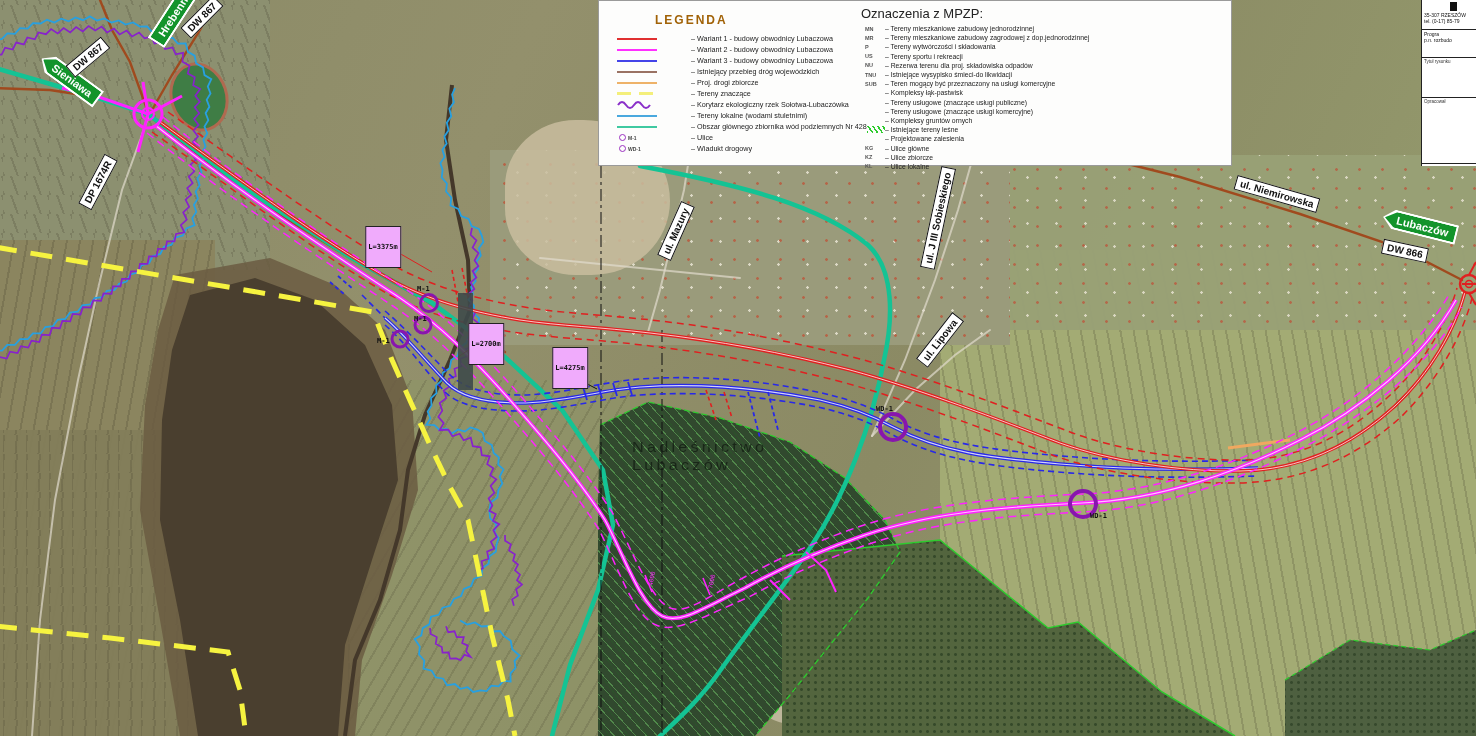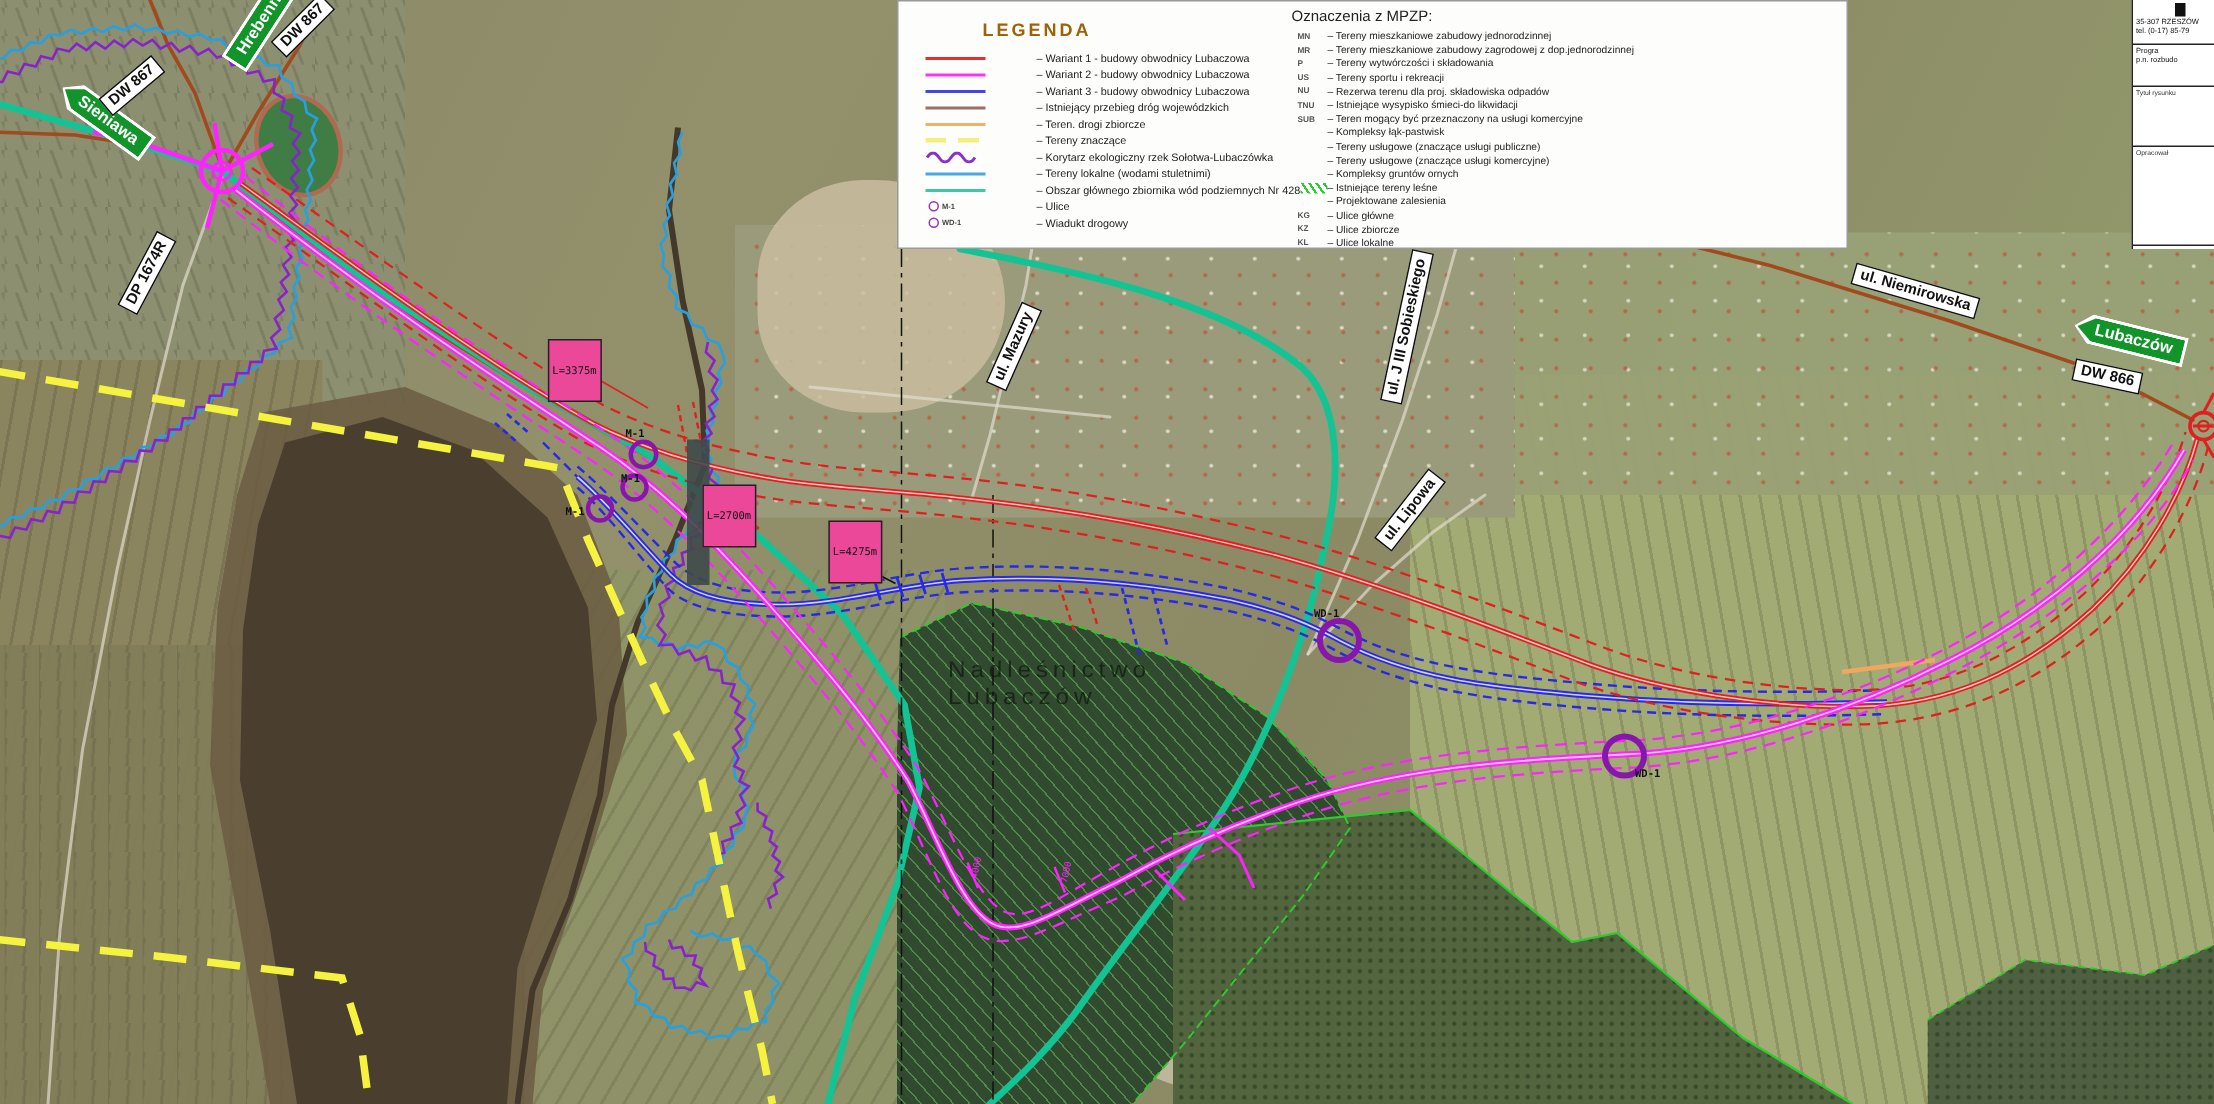--- a/index.html
+++ b/index.html
@@ -44,40 +44,40 @@
   
   #lines{left:0;top:0;z-index:5;}
   
   .sign{position:absolute;z-index:8;transform:translate(-50%,-50%) rotate(var(--r,0deg));white-space:nowrap;}
   .wsign{background:#fff;border:1px solid #111;color:#111;font-weight:700;font-size:10px;padding:1px 4px;}
   .gsign{background:#fff;padding:2px;}
   .gsign .in{background:#13942b;color:#fff;font-weight:700;font-size:11px;padding:2px 7px 2px 12px;}
   .gsign.pl, .gsign.pl .in{clip-path:polygon(0 50%,11px 0,100% 0,100% 100%,11px 100%);}
   .gsign.pr{padding:2px;} .gsign.pr, .gsign.pr .in{clip-path:polygon(0 0,calc(100% - 11px) 0,100% 50%,calc(100% - 11px) 100%,0 100%);}
   .gsign.pr .in{padding:2px 12px 2px 7px;}
-  .len{position:absolute;z-index:8;background:#ec4899;border:1px solid #222;color:#111;
-       font-family:"DejaVu Sans Mono",monospace;font-size:7px;padding:16px 2px;transform:translate(-50%,-50%);}
+  .len{position:absolute;z-index:8;background:#f0abfc;border:1px solid #222;color:#111;
+       font-family:"DejaVu Sans Mono",monospace;font-size:7px;padding:16px 2px;transform:translate(-50%,-50%);font-weight:bold;}
   .tiny{position:absolute;z-index:8;color:#111;font-family:"DejaVu Sans Mono",monospace;font-size:7px;font-weight:700;}
   .chain{position:absolute;z-index:8;color:#ff22ff;font-size:6px;font-family:"DejaVu Sans Mono",monospace;transform:rotate(-78deg);}
   .forest-label{position:absolute;z-index:7;left:632px;top:438px;color:rgba(15,25,15,.72);
        font-size:15px;letter-spacing:3px;line-height:18px;transform:scaleX(1.08);transform-origin:left;}
   
   #legend{left:598px;top:0;width:634px;height:166px;background:#fdfdfc;border:1px solid #9a9a9a;z-index:20;display:flex;}
   .lg-left{width:256px;padding:4px 0 0 18px;position:relative;}
   .lg-title{color:#a16207;font-size:12px;letter-spacing:2px;font-weight:700;margin:8px 0 6px 38px;}
   .lg-row{display:flex;align-items:center;height:11px;}
   .lg-sw{width:42px;min-width:42px;display:flex;align-items:center;justify-content:flex-start;margin-right:4px;}
   .lg-line{width:40px;height:2px;}
   .lg-dashes{width:40px;height:3px;background:repeating-linear-gradient(90deg,var(--c) 0 14px,transparent 14px 22px);}
   .lg-circ{width:7px;height:7px;border-radius:50%;border:1.5px solid var(--c);margin-left:2px;}
   .lg-code{font-size:5px;color:#444;margin-left:2px;font-weight:700;}
   .lg-label{font-size:7.2px;color:#222;white-space:nowrap;margin-left:28px;}
   .lg-label::before{content:"– ";}
   .lg-right{flex:1;padding:3px 0 0 4px;}
-  .mp-title{font-size:10px;color:#222;margin:2px 0 3px 2px;}
+  .mp-title{font-size:13px;color:#222;margin:2px 0 3px 2px;}
   .mp-row{display:flex;align-items:center;height:9.2px;}
   .mp-code{width:26px;min-width:26px;font-size:5.5px;color:#555;font-weight:700;padding-left:6px;display:flex;align-items:center;}
   .mp-label{font-size:6.8px;color:#222;white-space:nowrap;}
   .mp-label::before{content:"– ";}
   .mp-hatch{width:18px;height:7px;background:repeating-linear-gradient(55deg,#2ecb2e 0 1.5px,transparent 1.5px 4px);margin-left:2px;}
   
   #tblock{left:1421px;top:0;width:55px;height:166px;background:#fff;border-left:1.5px solid #222;
           z-index:20;overflow:hidden;font-size:5px;color:#111;}
   .tb-cell{border-bottom:1px solid #222;padding:1px 2px;overflow:hidden;white-space:nowrap;}
   .tb-logo{width:7px;height:9px;background:#111;margin:1px 0 1px 26px;}
@@ -281,21 +281,21 @@
           <div class="lg-row">
             <span class="lg-sw" style="--c: #9a7263;">
               <span class="lg-line" style="background: rgb(154, 114, 99);"></span>
             </span>
             <span class="lg-label">Istniejący przebieg dróg wojewódzkich</span>
           </div>
           <div class="lg-row">
             <span class="lg-sw" style="--c: #eeb268;">
               <span class="lg-line" style="background: rgb(238, 178, 104);"></span>
             </span>
-            <span class="lg-label">Teren. drogi zbiorcze</span>
+            <span class="lg-label">Proj. drogi zbiorcze</span>
           </div>
           <div class="lg-row">
             <span class="lg-sw" style="--c: #f4ef7a;">
               <span class="lg-dashes"></span>
             </span>
             <span class="lg-label">Tereny znaczące</span>
           </div>
           <div class="lg-row">
             <span class="lg-sw" style="--c: #8a2fc9;">
               <svg width="40" height="8">

